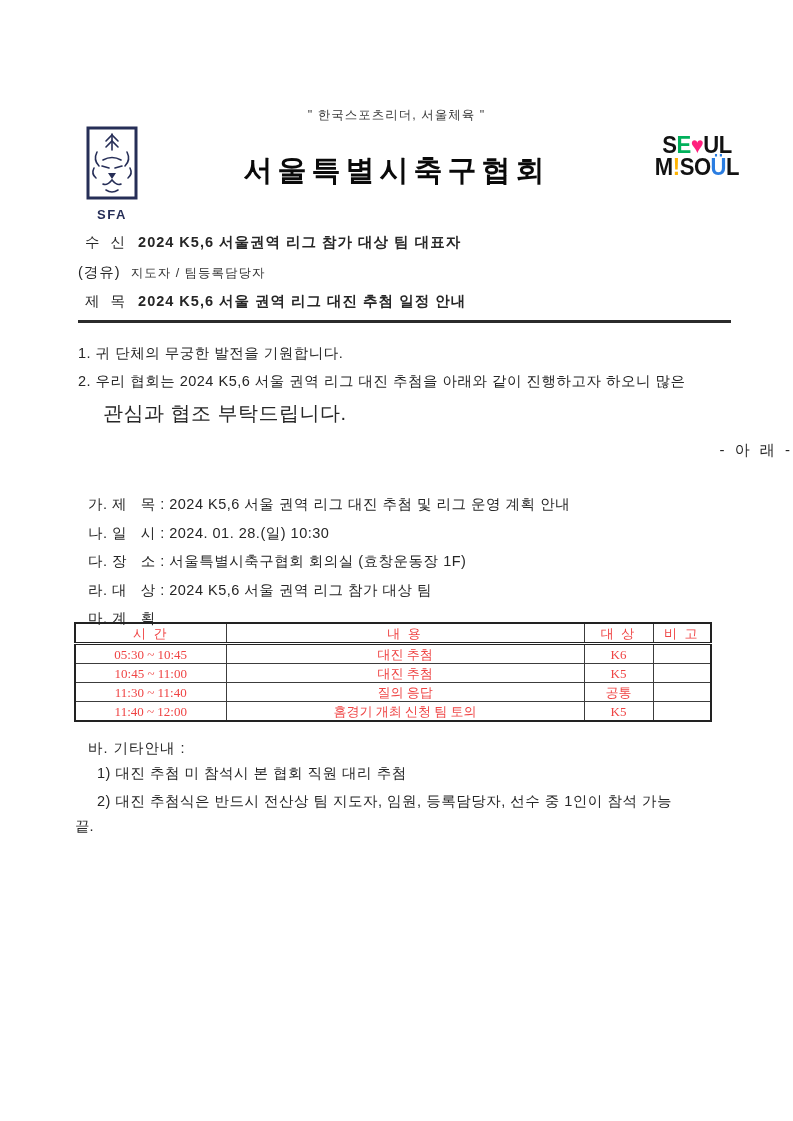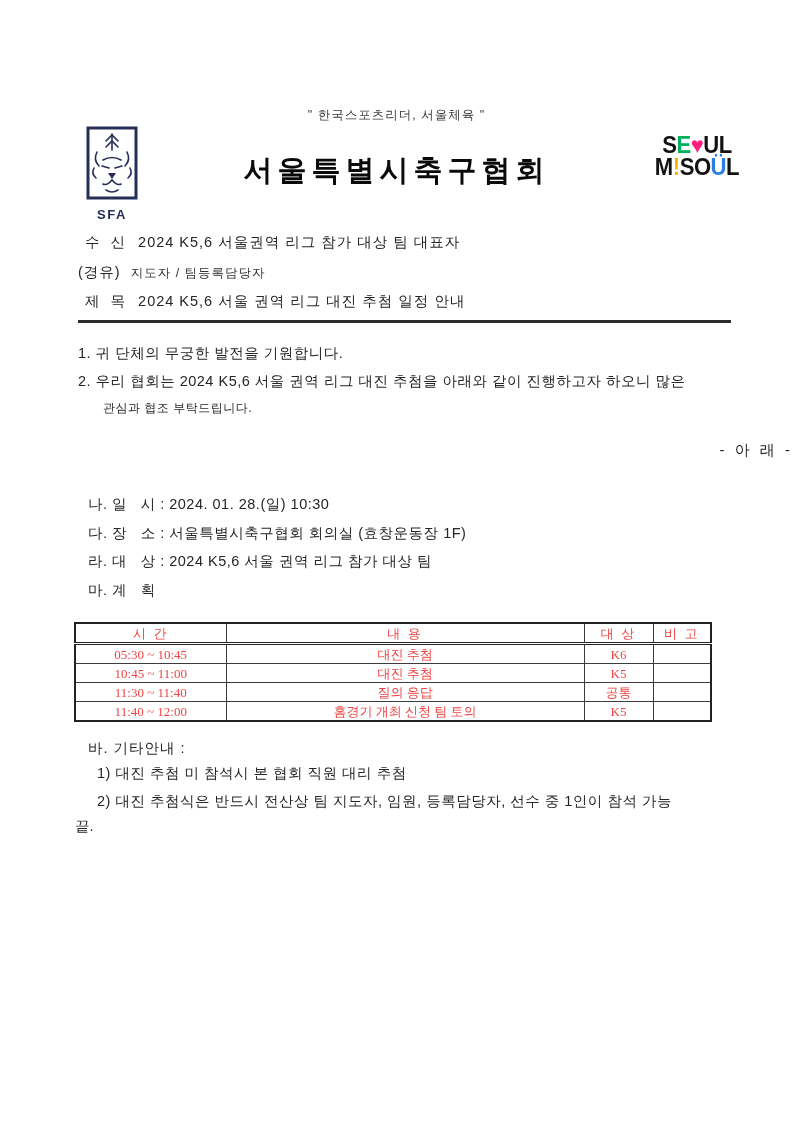--- a/index.html
+++ b/index.html
@@ -24,28 +24,28 @@
 
   .mysoul{top:135px;left:652px;width:90px;text-align:center;font-weight:900;
           font-size:23px;line-height:0.95;letter-spacing:-0.5px;transform:scaleX(0.96);transform-origin:center top;}
   .mysoul span{display:inline-block;}
 
   
   .line-to{top:233px;left:85px;font-size:14.5px;letter-spacing:1px;}
   .line-via{top:263px;left:78px;font-size:14.5px;letter-spacing:1px;}
   .line-subj{top:292px;left:85px;font-size:14.5px;letter-spacing:1px;}
   .lbl{font-weight:500;}
-  .val{margin-left:12px;}
+  .val{margin-left:12px;font-weight:bold;}
   .val-small{margin-left:10px;font-size:12.5px;color:#333;}
   .rule{top:320px;left:78px;width:653px;height:3px;background:#2b2b2b;}
 
   
   .p1{top:344px;left:78px;font-size:14.5px;letter-spacing:0.5px;}
   .p2a{top:372px;left:78px;font-size:14.5px;letter-spacing:0.5px;}
-  .p2b{top:400px;left:103px;font-size:12px;letter-spacing:0.5px;}
+  .p2b{top:400px;left:103px;font-size:20px;letter-spacing:0.5px;}
   .below{top:441px;left:0;width:100%;text-align:right;font-size:15px;letter-spacing:3px;}
 
   
   .details{top:490px;left:88px;font-size:14.5px;line-height:28.6px;letter-spacing:0.5px;}
   .details div{white-space:pre;}
 
   
   .sched{top:622px;left:74px;}
   table{border-collapse:collapse;border:2px solid #222;font-family:"Liberation Serif","DejaVu Serif",serif;}
   col.c0{width:151px;} col.c1{width:358px;} col.c2{width:69px;} col.c3{width:58px;}
@@ -108,20 +108,21 @@
     <span class="lbl pre">제  목</span><span class="val">2024 K5,6 서울 권역 리그 대진 추첨 일정 안내</span>
   </div>
   <div class="abs rule"></div>
 
   <div class="abs p1">1. 귀 단체의 무궁한 발전을 기원합니다.</div>
   <div class="abs p2a">2. 우리 협회는 2024 K5,6 서울 권역 리그 대진 추첨을 아래와 같이 진행하고자 하오니 많은</div>
   <div class="abs p2b">관심과 협조 부탁드립니다.</div>
   <div class="abs below">- 아 래 -</div>
 
   <div class="abs details">
+    <div>가. 제   목 : 2024 K5,6 서울 권역 리그 대진 추첨 및 리그 운영 계획 안내</div>
     <div>나. 일   시 : 2024. 01. 28.(일) 10:30</div>
     <div>다. 장   소 : 서울특별시축구협회 회의실 (효창운동장 1F)</div>
     <div>라. 대   상 : 2024 K5,6 서울 권역 리그 참가 대상 팀</div>
     <div>마. 계   획</div>
   </div>
 
   <div class="abs sched">
     <table>
       <colgroup>
           <col class="c0">

